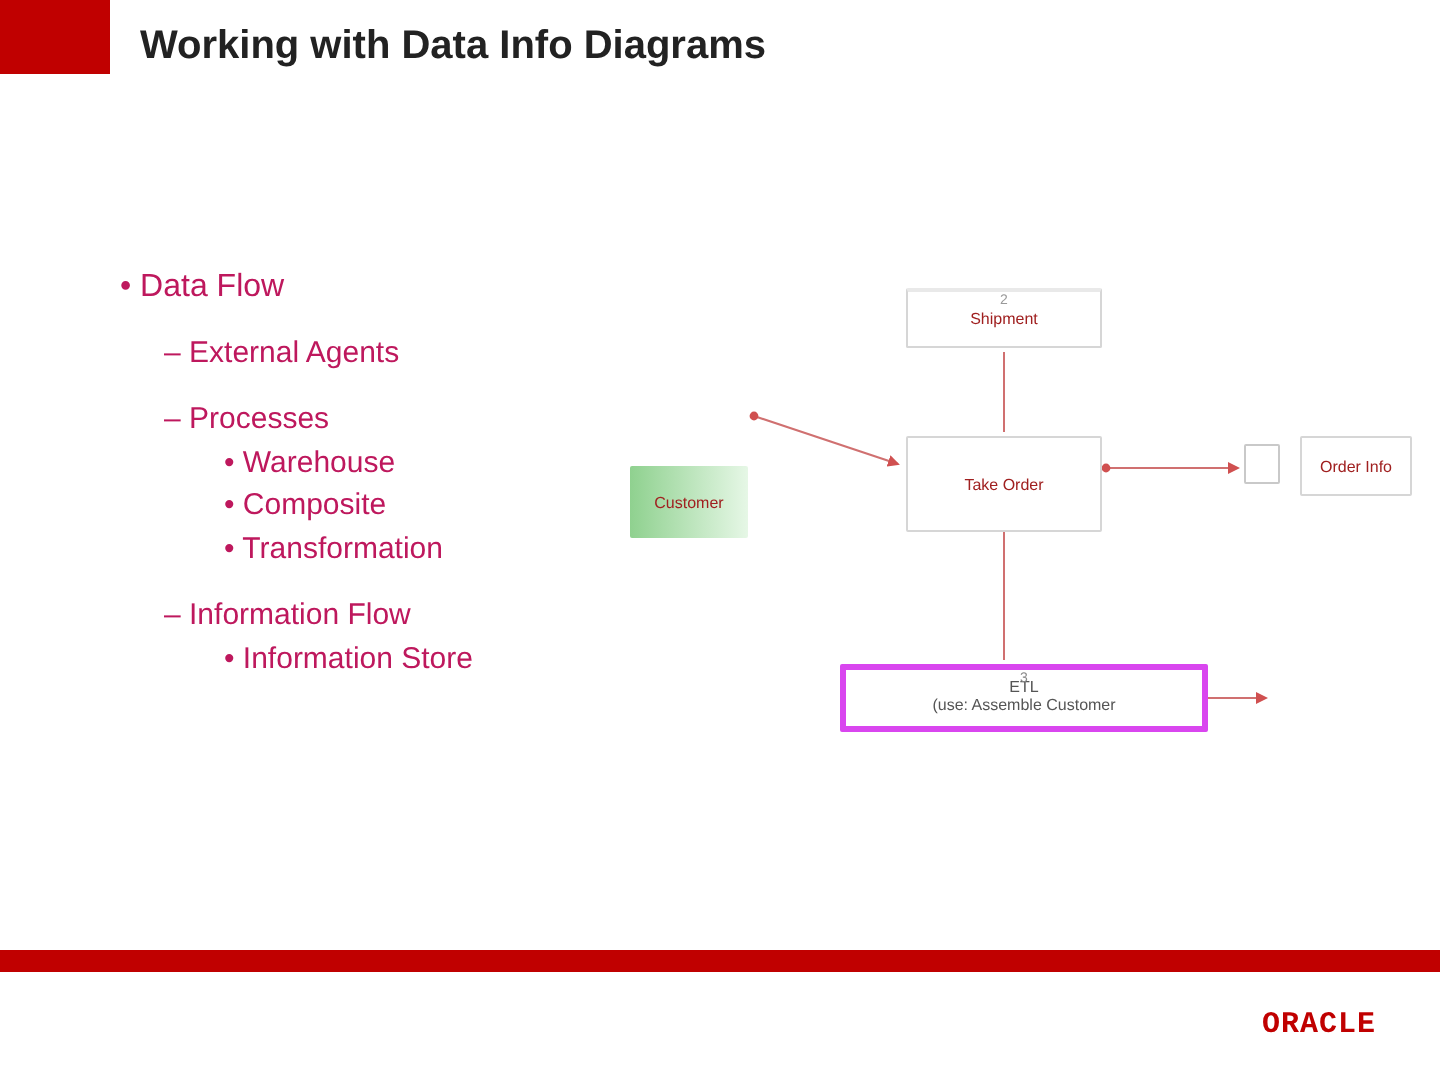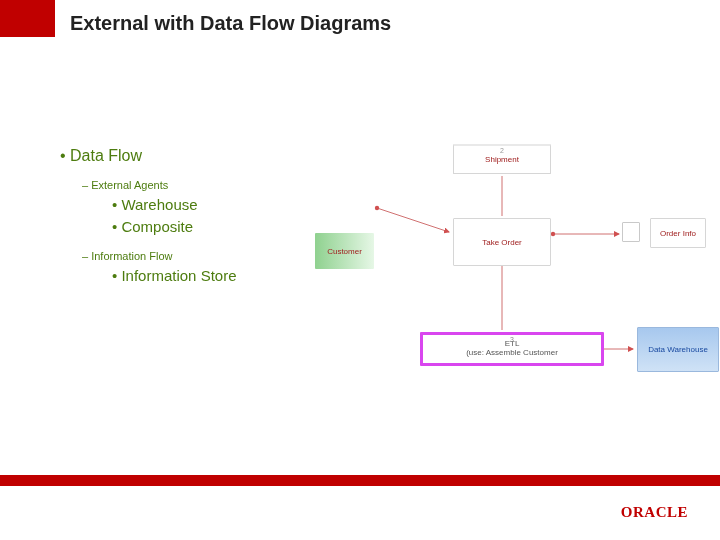--- a/index.html
+++ b/index.html
@@ -19,29 +19,29 @@
   }
   .title {
     position: absolute;
     top: 12px; left: 70px;
     font-size: 20px;
     font-weight: bold;
     color: #222;
   }
   .bullets {
     position: absolute;
-    top: 144px;
+    top: 132px;
     left: 60px;
     font-size: 16px;
-    color: #4d7c0f;
+    color: #be185d;
     line-height: 1.45;
   }
   .lvl1 { margin-bottom: 2px; }
   .lvl1::before { content: "• "; }
-  .lvl2 { margin-left: 22px; font-size: 11px; margin-top: 11px; }
+  .lvl2 { margin-left: 22px; font-size: 15px; margin-top: 11px; }
   .lvl2::before { content: "– "; }
   .lvl3 { margin-left: 52px; font-size: 15px; }
   .lvl3::before { content: "• "; }
   .diagram {
     position: absolute;
     top: 142px;
     left: 315px;
     width: 405px;
     height: 260px;
   }
@@ -118,38 +118,40 @@
     bottom: 54px;
     left: 0;
     width: 100%;
     height: 11px;
     background: #c00000;
   }
   .logo {
     position: absolute;
     bottom: 19px;
     right: 32px;
-    font-family: Liberation Serif, serif;
+    font-family: Liberation Mono, monospace;
     font-size: 15px;
     font-weight: bold;
     letter-spacing: 0.5px;
     color: #c00000;
   }
 </style>
 </head>
 <body>
 
 <div class="red-block"></div>
-<div class="title">External with Data Flow Diagrams</div>
+<div class="title">Working with Data Info Diagrams</div>
 
 <div class="bullets">
   <div class="lvl1">Data Flow</div>
   <div class="lvl2">External Agents</div>
+  <div class="lvl2">Processes</div>
   <div class="lvl3">Warehouse</div>
   <div class="lvl3">Composite</div>
+  <div class="lvl3">Transformation</div>
   <div class="lvl2">Information Flow</div>
   <div class="lvl3">Information Store</div>
 </div>
 
 <div class="diagram">
   <svg class="arrows">
     <defs>
       <marker id="arr" markerWidth="6" markerHeight="6" refX="5" refY="3" orient="auto">
         <path d="M0,0 L6,3 L0,6 Z" fill="#d05050"></path>
       </marker>
@@ -176,19 +178,16 @@
   </div>
   <div class="box littlebox"></div>
   <div class="box orderinfo">
     <span>Order Info</span>
   </div>
   <div class="box etl">
     <span style="position:absolute;top:1px;font-size:7px;color:#888">3</span>
     <span>ETL</span>
     <span>(use: Assemble Customer</span>
   </div>
-  <div class="box datawarehouse">
-    <span>Data Warehouse</span>
-  </div>
 </div>
 
 <div class="footer-line"></div>
 <div class="logo">ORACLE</div>
 
 </body></html>

